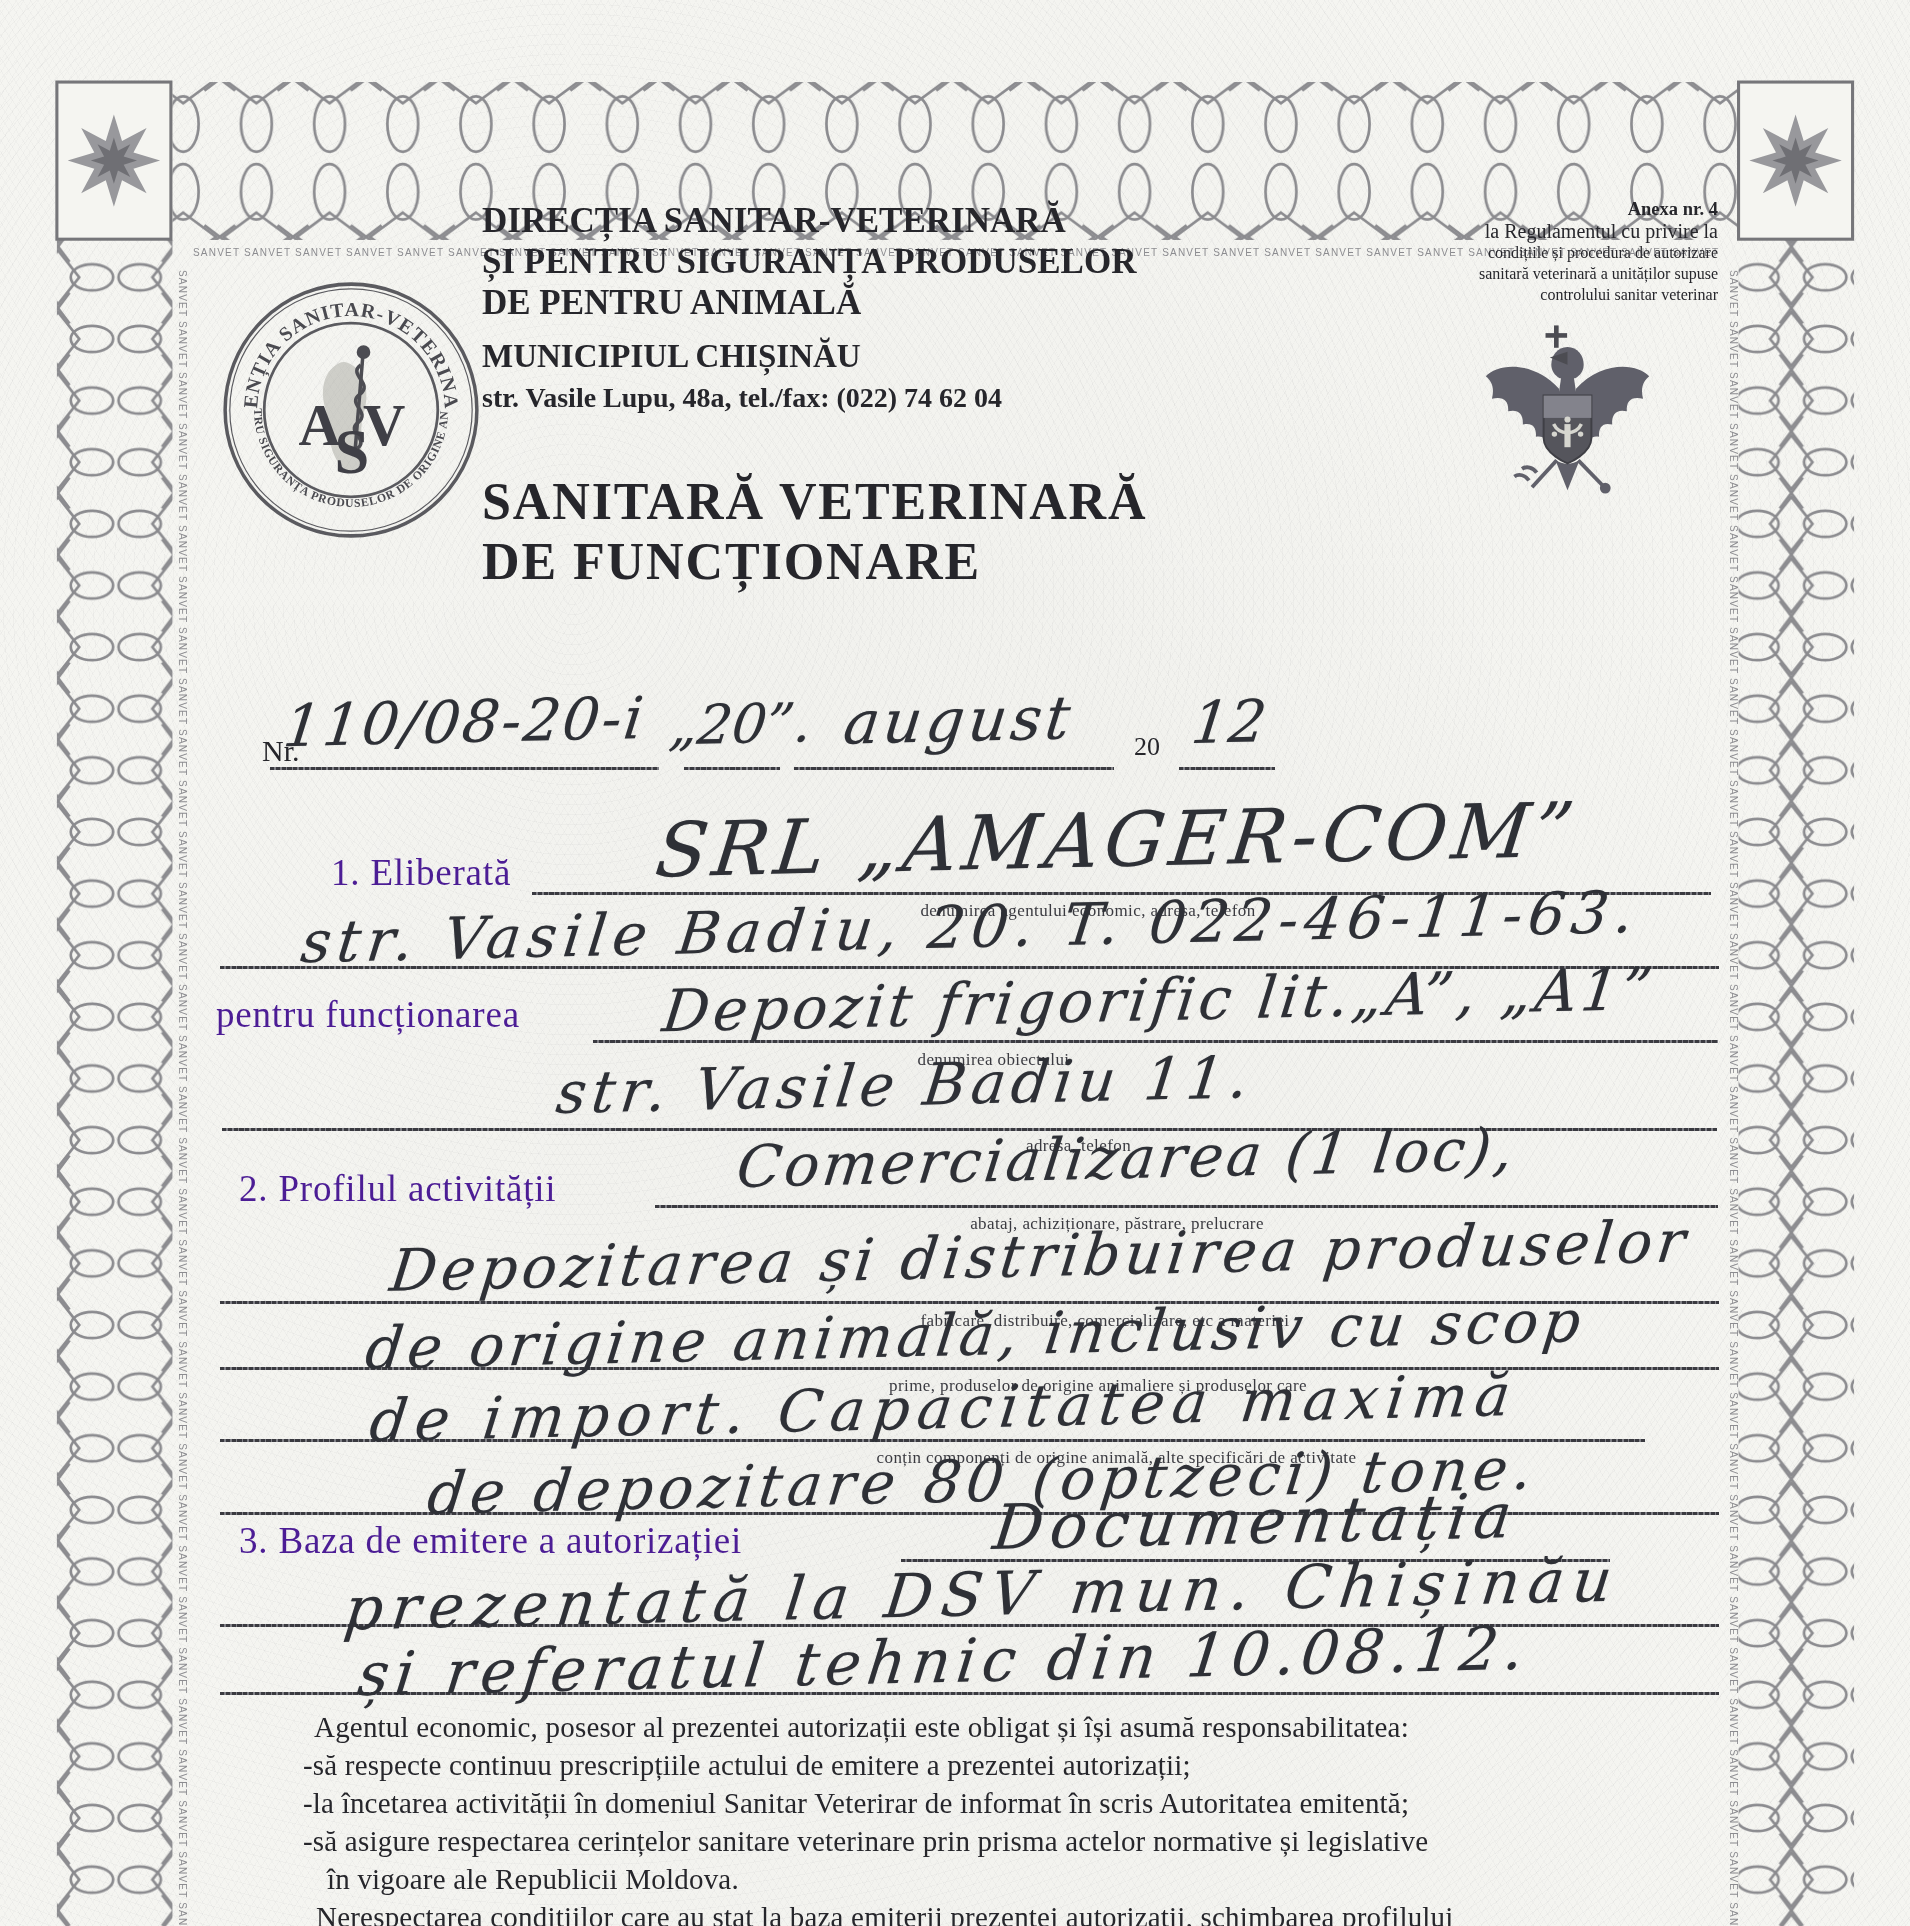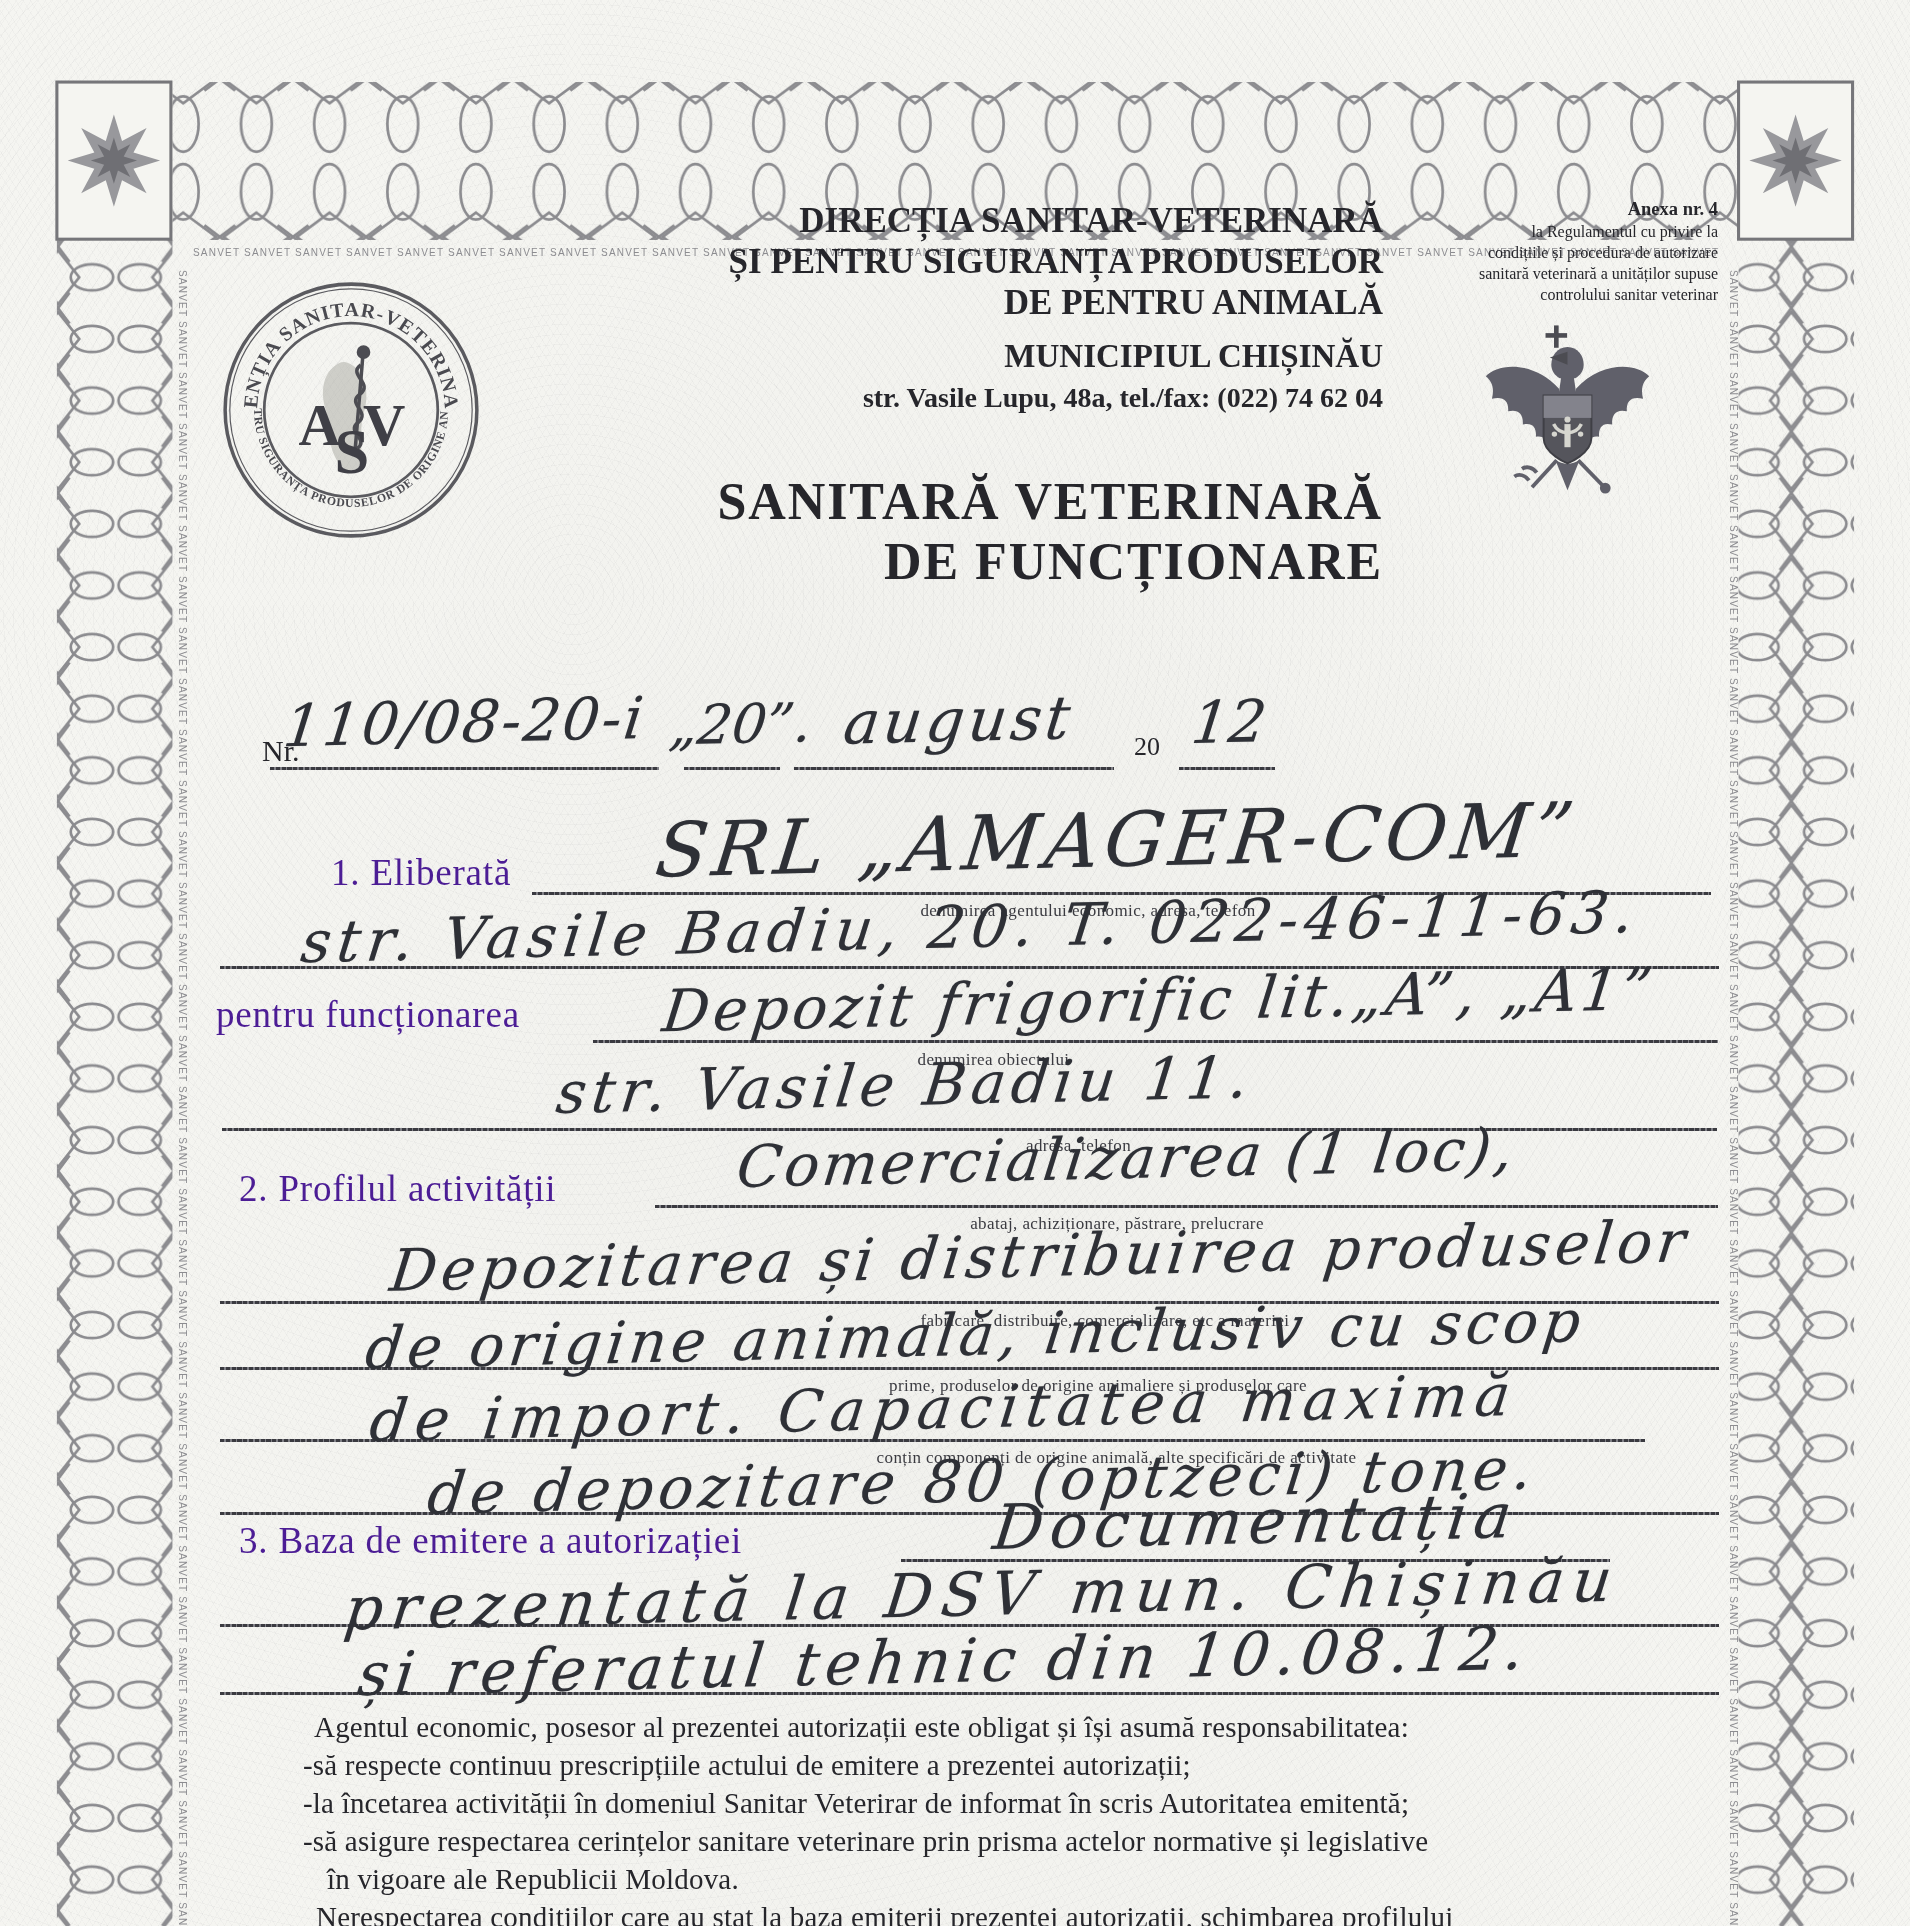--- a/index.html
+++ b/index.html
@@ -18,21 +18,21 @@
       repeating-radial-gradient(circle at 30% 22%, rgba(90,90,100,.045) 0 0.8px, transparent 0.8px 10px),
       repeating-linear-gradient(58deg, rgba(80,80,95,.035) 0 0.8px, transparent 0.8px 6.2px),
       repeating-linear-gradient(-58deg, rgba(80,80,95,.035) 0 0.8px, transparent 0.8px 6.2px),
       radial-gradient(ellipse at 50% 42%, rgba(0,0,0,.02), transparent 65%);
   }
   .abs{position:absolute}
   .z1{z-index:1}.z2{z-index:2}
   
   .prt{font-family:"Liberation Serif",serif;color:#26262b;white-space:nowrap}
   .b{font-weight:bold}
-  .ctr{text-align:right}
+  .ctr{text-align:left}
   .rgt{text-align:right}
   
   .hw{
     position:absolute;z-index:2;
     font-family:"DejaVu Serif",serif;font-style:italic;
     color:#2e3036;text-align:center;white-space:nowrap;line-height:1;
     transform:rotate(-1.3deg) skewX(-8deg);
     text-shadow:0 0 0.8px rgba(40,42,50,.35);
   }
   
@@ -137,21 +137,21 @@
 <div class="abs z2 prt ctr" style="left:482px;top:200px;width:901px">
   <div class="b" style="font-size:35px;line-height:41px">DIRECȚIA SANITAR-VETERINARĂ</div>
   <div class="b" style="font-size:35px;line-height:41px">ȘI PENTRU SIGURANȚA PRODUSELOR</div>
   <div class="b" style="font-size:35px;line-height:41px">DE PENTRU ANIMALĂ</div>
   <div class="b" style="font-size:33px;margin-top:14.6px">MUNICIPIUL CHIȘINĂU</div>
   <div class="b" style="font-size:28px;margin-top:7.7px">str. Vasile Lupu, 48a, tel./fax: (022) 74 62 04</div>
 </div>
 
 <div class="abs z2 prt rgt" style="left:1271px;top:198px;width:447px">
   <div class="b" style="font-size:18.5px;line-height:23px">Anexa nr. 4</div>
-  <div style="font-size:16px;line-height:21px">la Regulamentul cu privire la</div>
+  <div style="font-size:20px;line-height:21px">la Regulamentul cu privire la</div>
   <div style="font-size:16px;line-height:21px">condițiile și procedura de autorizare</div>
   <div style="font-size:16px;line-height:21px">sanitară veterinară a unităților supuse</div>
   <div style="font-size:16px;line-height:21px">controlului sanitar veterinar</div>
 </div>
 
 <svg class="abs z2" style="left:1475px;top:306px" width="185" height="193" viewBox="0 0 480 500">
   <g id="moldova-eagle">
     <g fill="#4c4c52">
       <rect x="205" y="50" width="12" height="58"></rect>
       <rect x="183" y="70" width="56" height="12"></rect>

